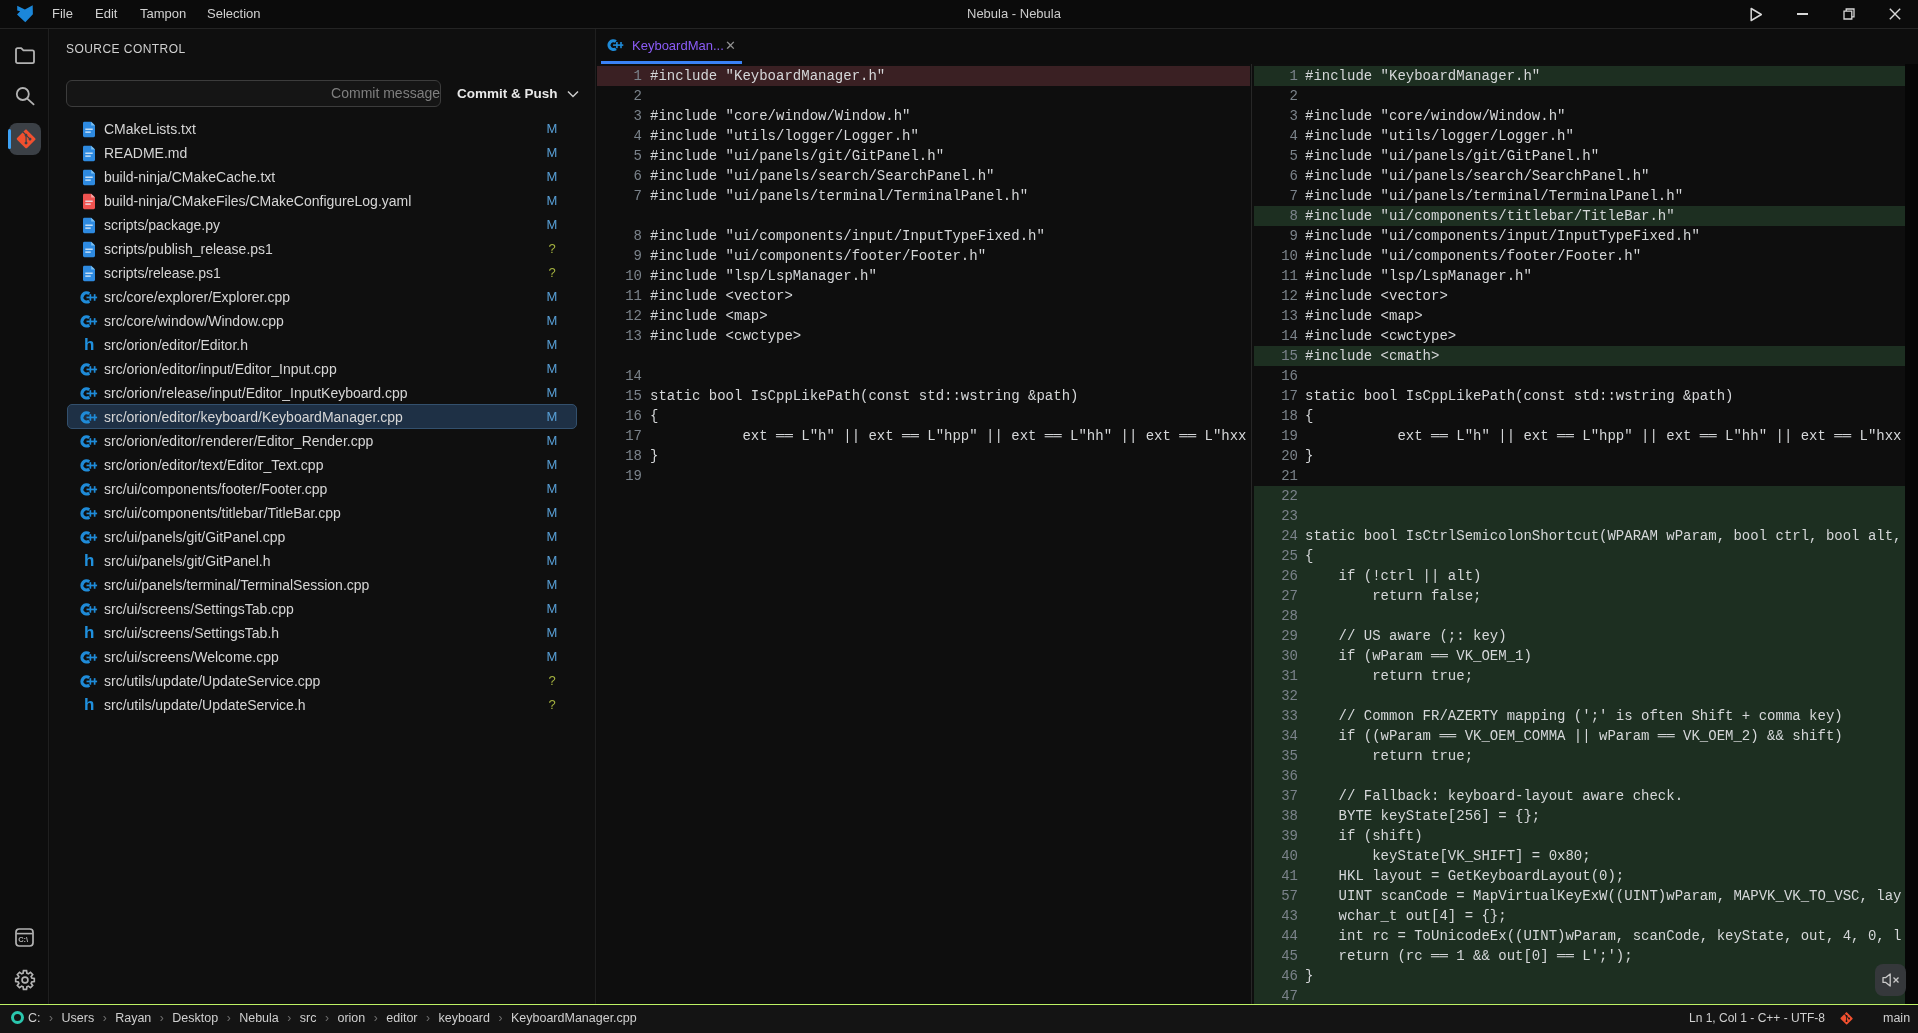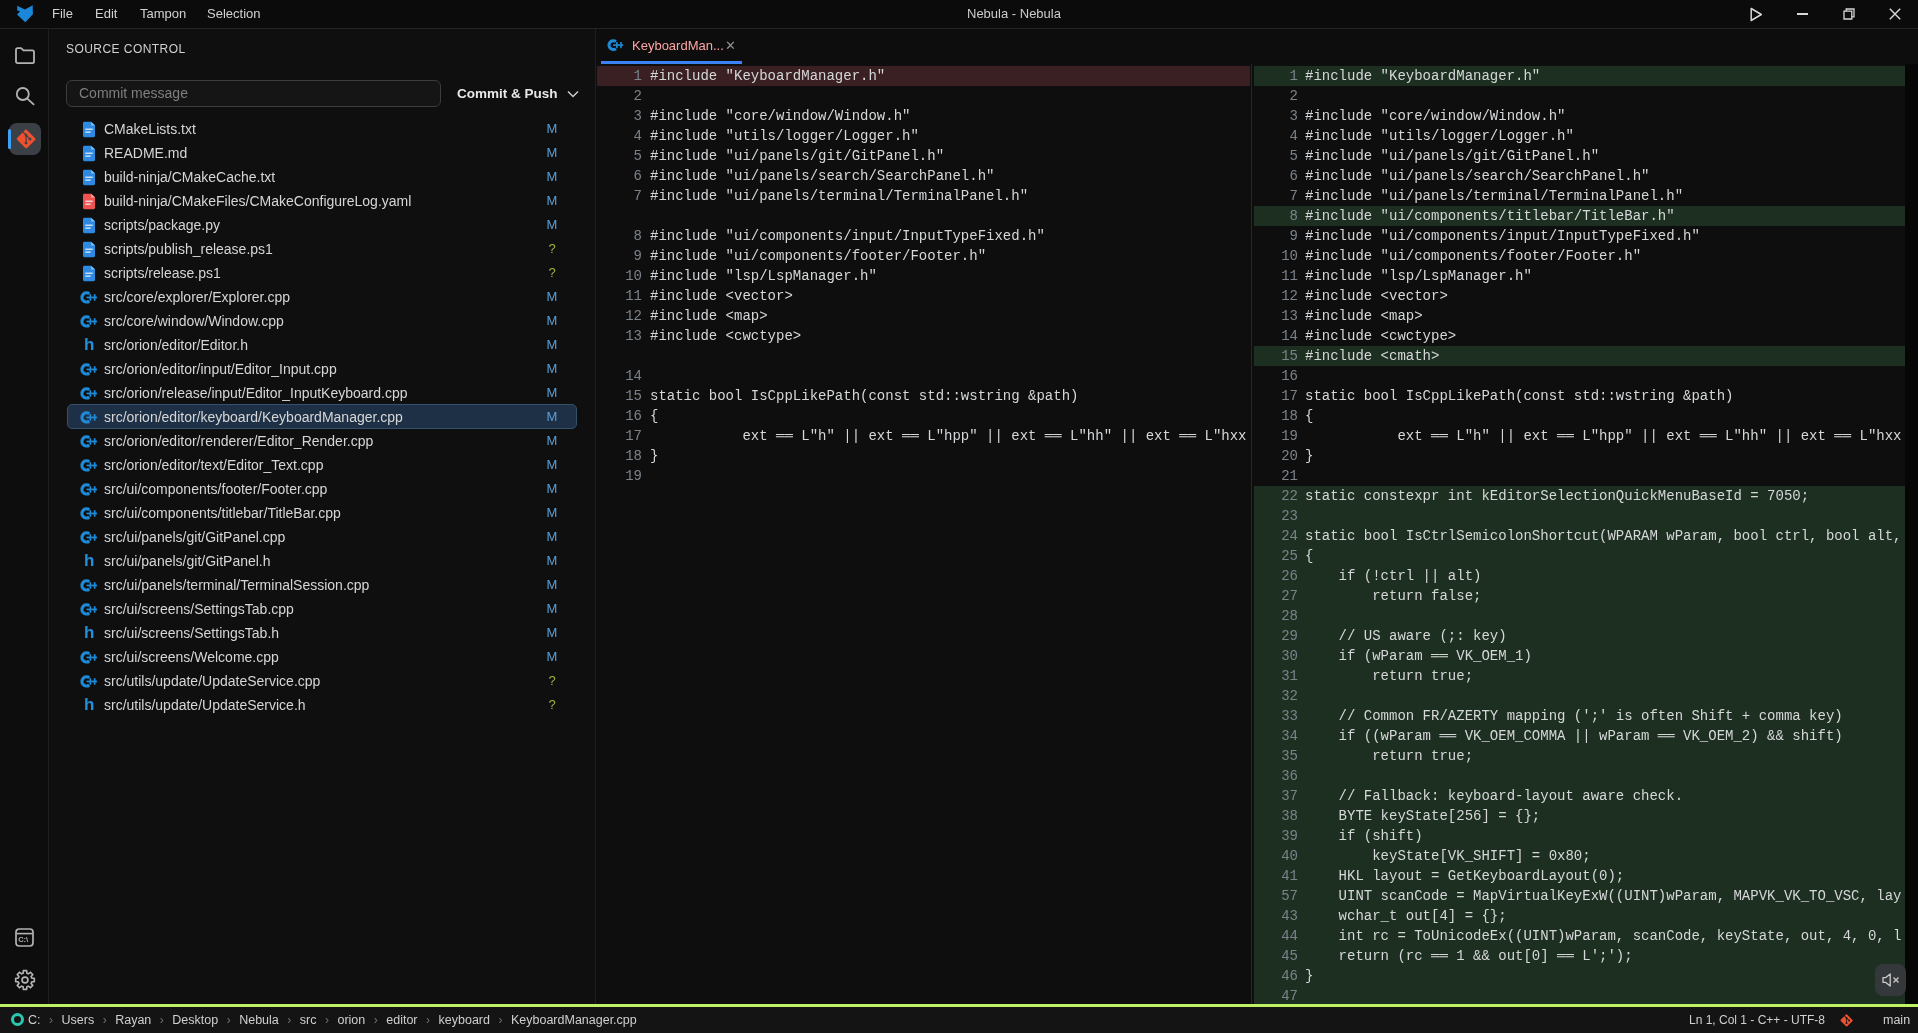--- a/index.html
+++ b/index.html
@@ -22,21 +22,21 @@
 #gitind { position:absolute; left:8px; top:100px; width:3px; height:20px;
   border-radius:2px; background:#3da2f5; }
 
 
 #sidebar { left:50px; top:29px; width:546px; height:975px; background:#0f0f0f;
   border-right:1px solid #1f1f1f; }
 #schead { position:absolute; left:16px; top:13px; font-size:12px; font-weight:normal;
   letter-spacing:0.45px; color:#d0d0d0; }
 #commitbox { position:absolute; left:16px; top:51px; width:375px; height:27px;
   background:#151515; border:1px solid #3c3c3c; border-radius:6px;
-  line-height:25px; padding-left:12px; font-size:14px; color:#7f7f7f; }
+  line-height:25px; padding-left:12px; font-size:14px; color:#7f7f7f;text-align:right; }
 #commitpush { position:absolute; left:407px; top:51px; height:27px; line-height:27px;
   font-size:13.5px; font-weight:bold; color:#e8e8e8; }
 
 
 #filelist { position:absolute; left:0; top:88px; width:450px; }
 .frow { position:relative; height:24px; }
 .fname { position:absolute; left:54px; top:0; height:24px; line-height:24px;
   font-size:14px; color:#d6d6d6; white-space:nowrap; }
 .fstat { position:absolute; left:494px; top:0; width:16px; height:24px; line-height:24px;
   font-size:13px; text-align:center; }
@@ -44,21 +44,21 @@
 .stQ { color:#a4b23f; }
 #selrow { position:absolute; left:17px; top:-1px; width:510px; height:25px;
   background:#1e3045; border:1px solid #33506d; border-radius:5px; }
 
 
 #editor { left:597px; top:29px; width:1321px; height:975px; background:#0e0e0e; }
 #tabbar { position:absolute; left:0; top:0; width:1321px; height:35px; background:#0d0d0d; }
 #tab { position:absolute; left:4px; top:0; width:141px; height:32px; }
 #tabicon { position:absolute; left:6px; top:9px; }
 #tabname { position:absolute; left:31px; top:0; height:32px; line-height:34px;
-  font-size:13px; color:#fca5a5; }
+  font-size:13px; color:#8b5cf6; }
 #tabx { position:absolute; left:124px; top:0; height:32px; line-height:33px;
   font-size:13px; color:#929292; }
 #tabline { position:absolute; left:4px; top:32px; width:141px; height:3px;
   background:#3a82f6; }
 
 #panes { position:absolute; left:0; top:35px; width:1321px; height:940px; overflow:hidden; }
 #lpane { position:absolute; left:0; top:0; width:653px; height:940px; overflow:hidden; }
 #rpane { position:absolute; left:657px; top:0; width:651px; height:940px; overflow:hidden; }
 #pdivider { position:absolute; left:654px; top:0; width:1px; height:940px; background:#272727; }
 #scrolltrack { position:absolute; left:1308px; top:0; width:13px; height:940px; background:#060606; }
@@ -74,21 +74,21 @@
 #lpane .lc { position:absolute; left:53px; }
 #rpane .ln { width:44px; }
 #rpane .lc { position:absolute; left:51px; }
 .pt2 { padding-top:2px; }
 
 #mutebtn { position:absolute; left:1278px; top:935px; width:31px; height:32px;
   border-radius:8px; background:#35383b; }
 
 
 #statusbar { left:0; top:1004px; width:1918px; height:29px; background:#141414;
-  border-top:3px solid #bef264; }
+  border-top:1px solid #bef264; }
 .sbtext { position:absolute; top:0; height:26px; line-height:26px; font-size:13px; color:#d0d0d0; }
 .crumb { color:#cfcfcf; font-size:12.5px; }
 .csep { color:#6f6f6f; padding:0 8.5px; font-size:12px; }
 </style>
 </head>
 <body>
 <div id="page">
 
   <div id="titlebar" class="abs">
     <svg class="abs" style="left:17px;top:5px" width="17" height="18" viewBox="0 0 17 18">
@@ -433,21 +433,21 @@
 <div class="cl"><span class="ln">12</span><span class="lc">#include &lt;vector&gt;</span></div>
 <div class="cl"><span class="ln">13</span><span class="lc">#include &lt;map&gt;</span></div>
 <div class="cl"><span class="ln">14</span><span class="lc">#include &lt;cwctype&gt;</span></div>
 <div class="cl lgreen"><span class="ln">15</span><span class="lc">#include &lt;cmath&gt;</span></div>
 <div class="cl"><span class="ln">16</span><span class="lc"></span></div>
 <div class="cl"><span class="ln">17</span><span class="lc">static bool IsCppLikePath(const std::wstring &amp;path)</span></div>
 <div class="cl"><span class="ln">18</span><span class="lc">{</span></div>
 <div class="cl"><span class="ln">19</span><span class="lc">           ext ══ L"h" || ext ══ L"hpp" || ext ══ L"hh" || ext ══ L"hxx</span></div>
 <div class="cl"><span class="ln">20</span><span class="lc">}</span></div>
 <div class="cl"><span class="ln">21</span><span class="lc"></span></div>
-<div class="cl lgreen"><span class="ln">22</span><span class="lc">static constexpr int kEditorSelectionQuickMenuBaseId = 7050;</span></div>
+<div class="cl lgreen"><span class="ln">22</span></div>
 <div class="cl lgreen"><span class="ln">23</span><span class="lc"></span></div>
 <div class="cl lgreen"><span class="ln">24</span><span class="lc">static bool IsCtrlSemicolonShortcut(WPARAM wParam, bool ctrl, bool alt,</span></div>
 <div class="cl lgreen"><span class="ln">25</span><span class="lc">{</span></div>
 <div class="cl lgreen"><span class="ln">26</span><span class="lc">    if (!ctrl || alt)</span></div>
 <div class="cl lgreen"><span class="ln">27</span><span class="lc">        return false;</span></div>
 <div class="cl lgreen"><span class="ln">28</span><span class="lc"></span></div>
 <div class="cl lgreen"><span class="ln">29</span><span class="lc">    // US aware (;: key)</span></div>
 <div class="cl lgreen"><span class="ln">30</span><span class="lc">    if (wParam ══ VK_OEM_1)</span></div>
 <div class="cl lgreen"><span class="ln">31</span><span class="lc">        return true;</span></div>
 <div class="cl lgreen"><span class="ln">32</span><span class="lc"></span></div>

